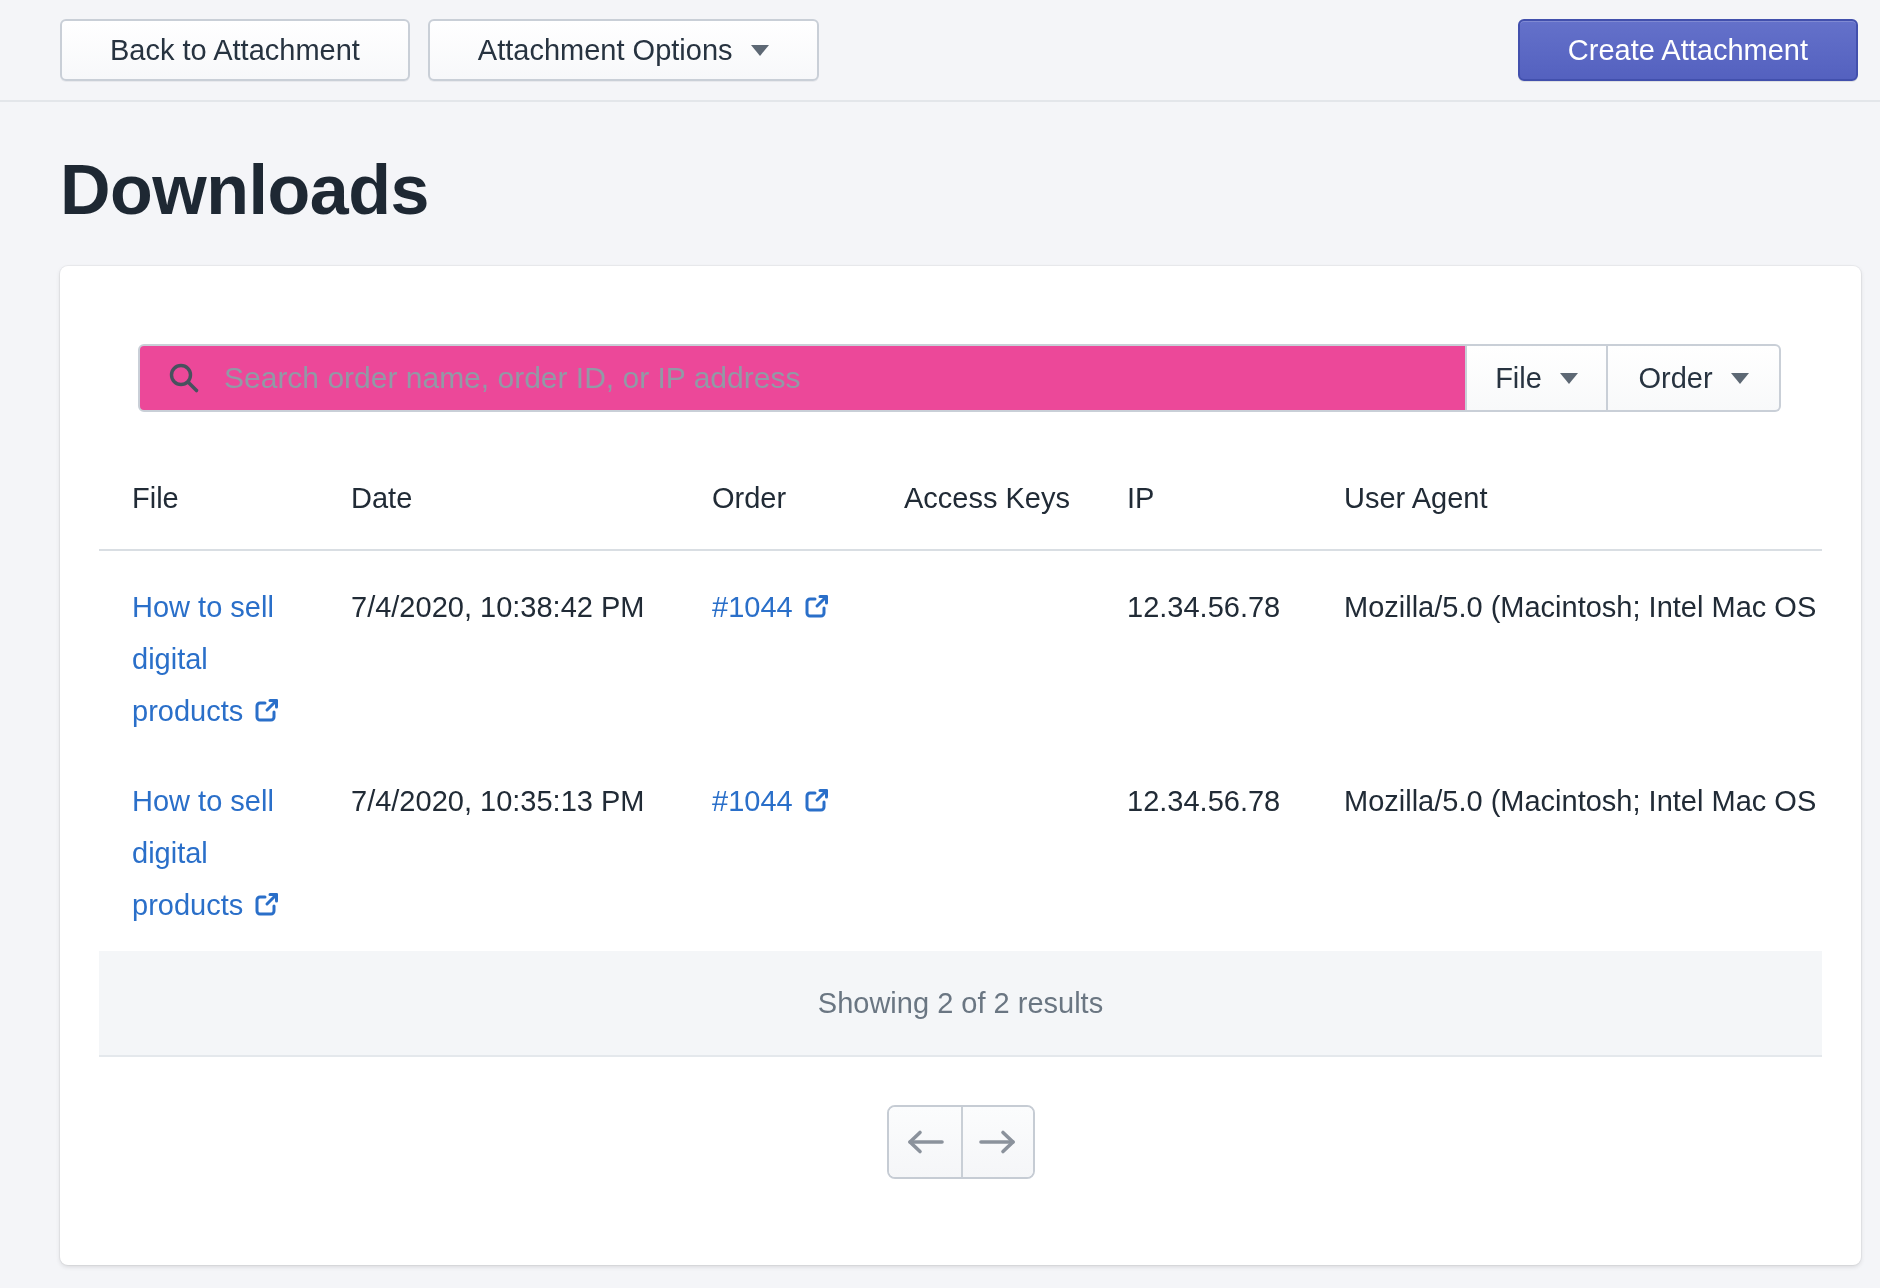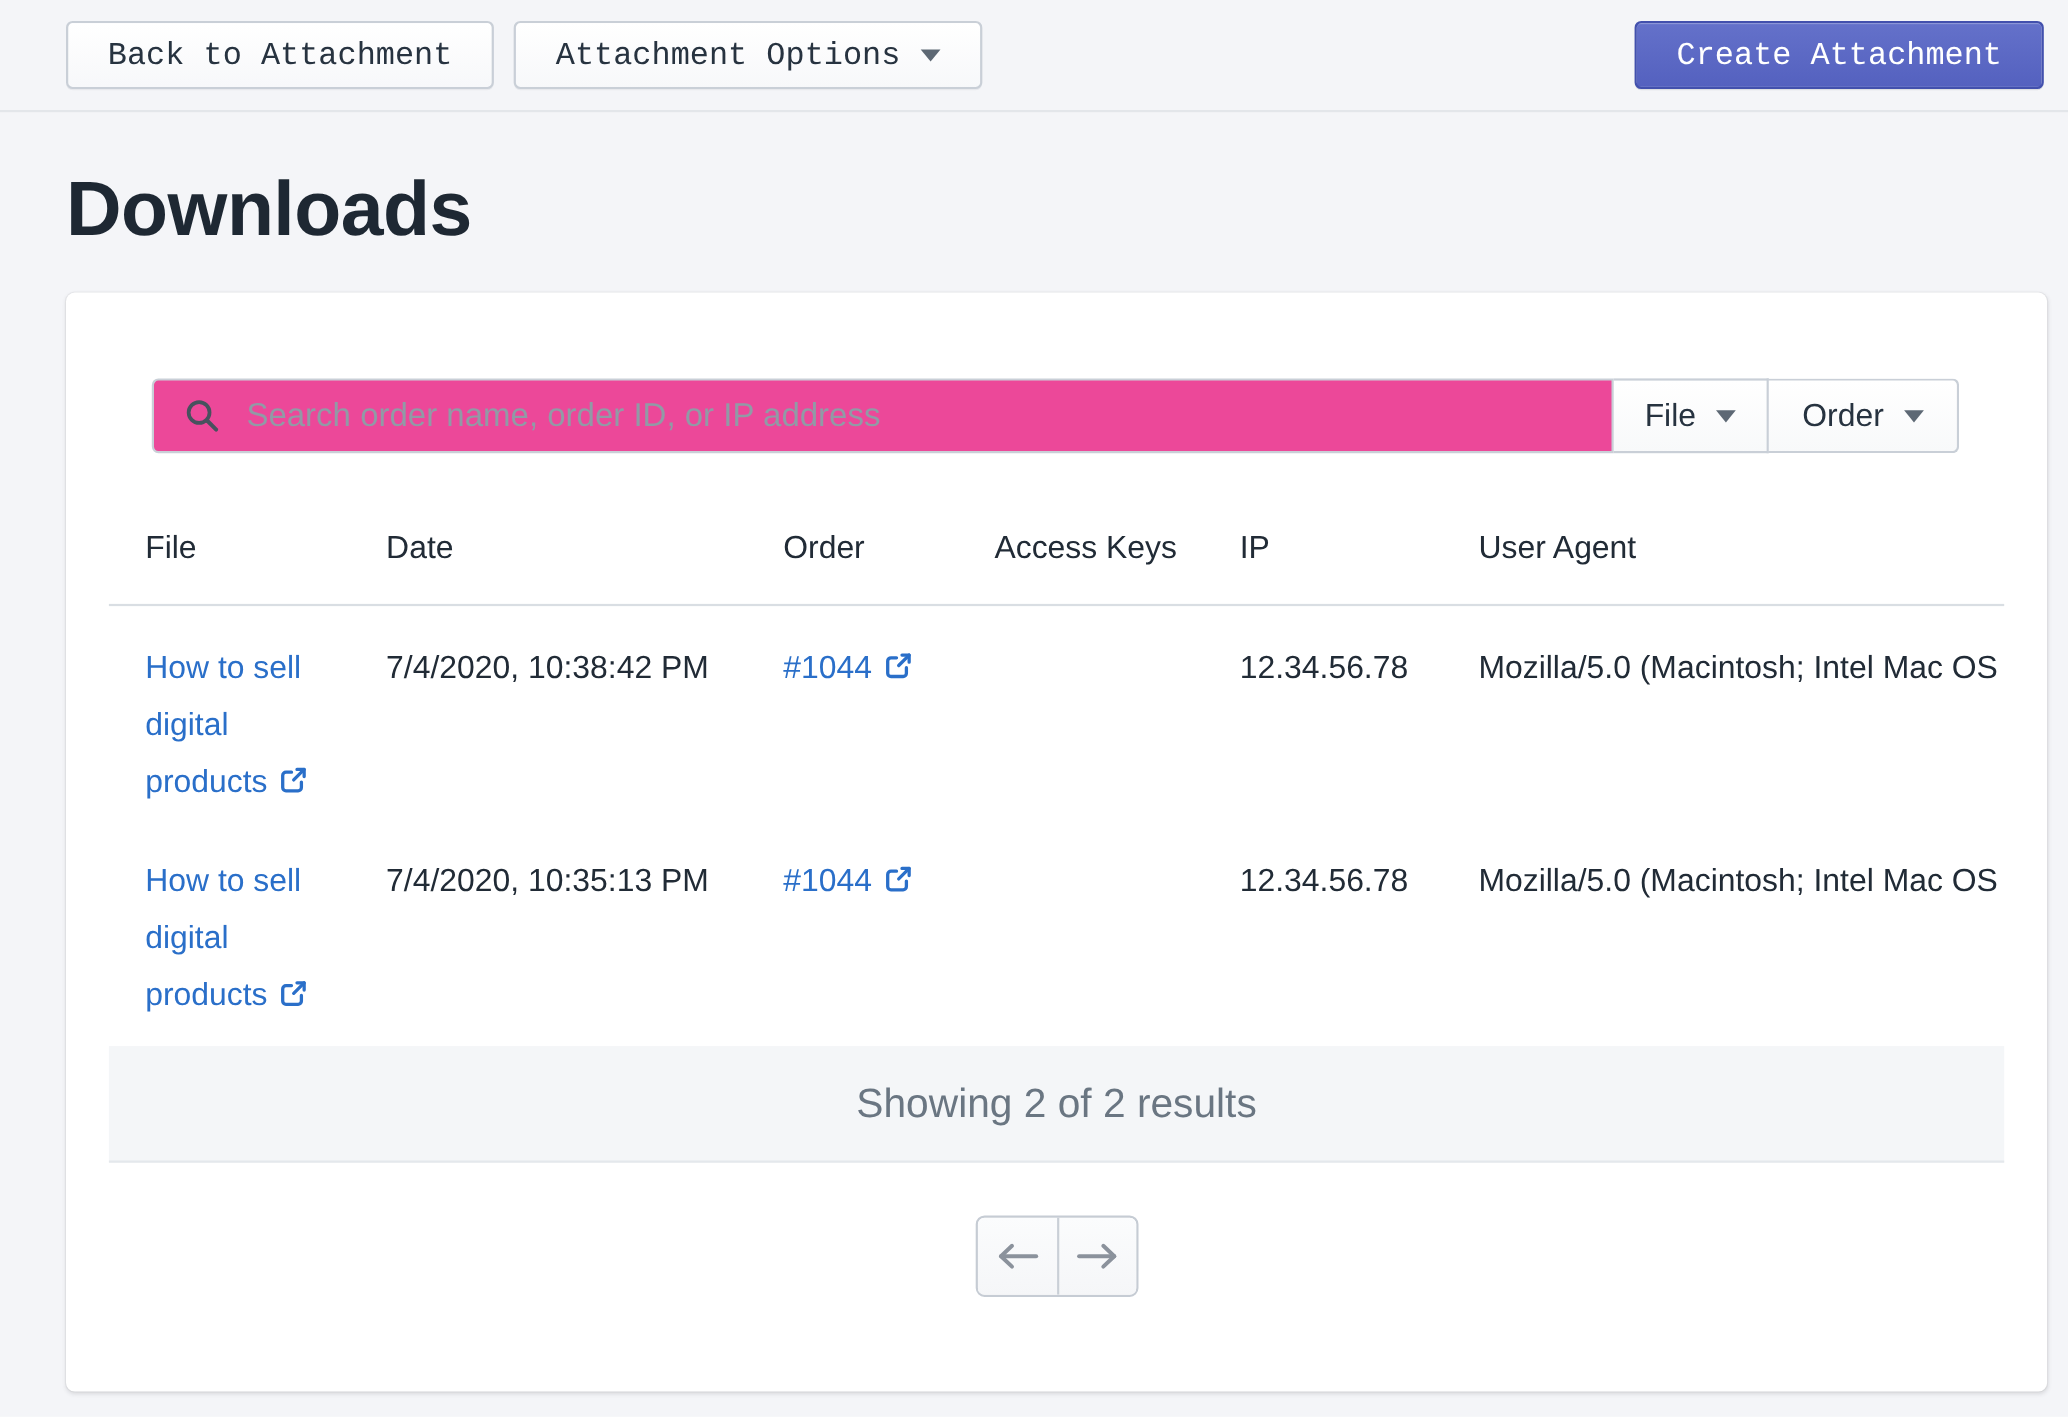--- a/index.html
+++ b/index.html
@@ -15,25 +15,25 @@
   
   .topbar {
     height: 102px;
     display: flex; align-items: center;
     padding: 0 22px 0 60px;
     background: #f4f5f8;
     border-bottom: 2px solid #e3e6ea;
   }
   .btn {
     height: 62px;
-    padding: 0 36px;
+    padding: 0 48px;
     border: 2px solid #c9cfd7;
     border-radius: 6px;
     background: linear-gradient(180deg, #ffffff, #f7f8fa);
-    font-family: Liberation Mono, monospace;
+    font-family: Liberation Sans, sans-serif;
     font-size: 29px; color: #273340;
     display: inline-flex; align-items: center; gap: 18px;
     cursor: pointer;
     box-shadow: 0 1px 0 rgba(22,29,37,.05);
     white-space: nowrap;
   }
   .btn.options { margin-left: 18px; }
   .btn-primary {
     margin-left: auto;
     background: linear-gradient(180deg, #6471ca, #5461bf);
@@ -116,21 +116,21 @@
   .ext-icon { margin-left: 10px; vertical-align: -3px; }
   .ua-cell { white-space: nowrap; overflow: hidden; }
 
   
   .results-band {
     margin: 12px 39px 0 39px;
     height: 106px;
     background: #f4f6f8;
     border-bottom: 2px solid #e4e8ec;
     display: flex; align-items: center; justify-content: center;
-    font-size: 37px; color: #6a7682;
+    font-size: 29px; color: #6a7682;
   }
 
   
   .pagination { display: flex; justify-content: center; margin-top: 48px; }
   .page-group {
     display: flex;
     border: 2px solid #c6ccd4;
     border-radius: 8px;
     overflow: hidden;
   }

